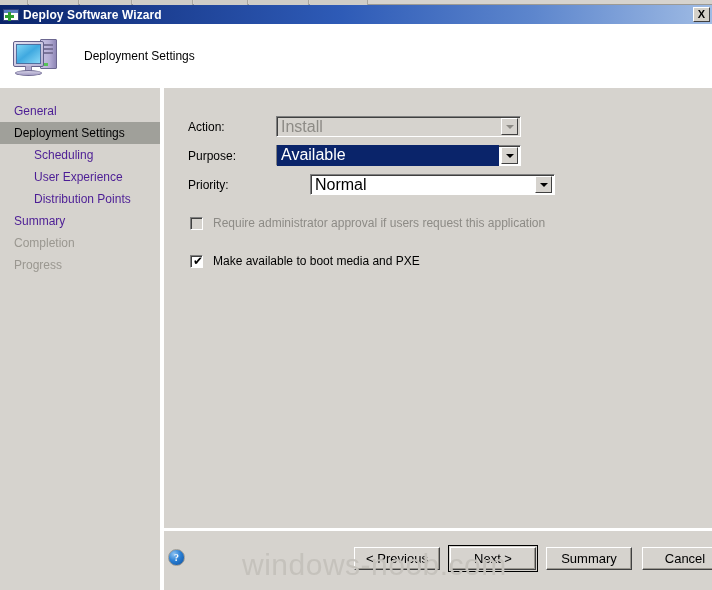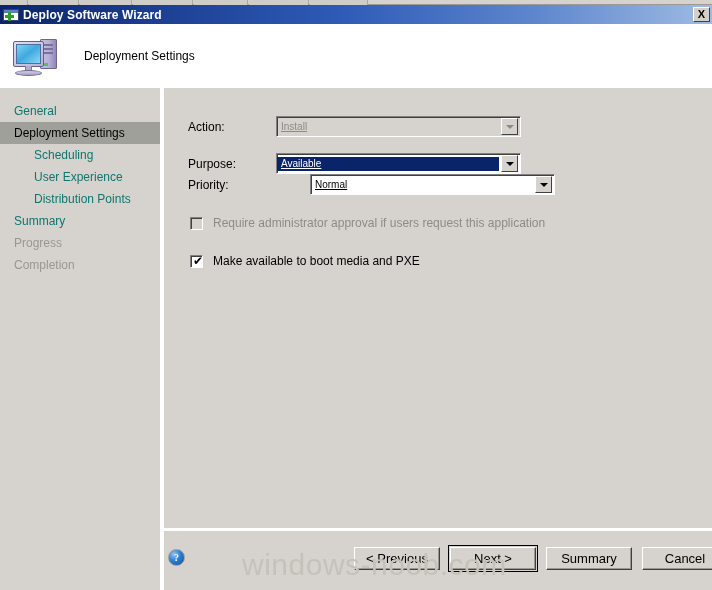--- a/index.html
+++ b/index.html
@@ -189,21 +189,21 @@
   .sidebar-divider {
     position: absolute;
     left: 160px; top: 88px;
     width: 4px; height: 502px;
     background: #ffffff;
   }
   .side-item {
     height: 22px;
     line-height: 22px;
     font-size: 12px;
-    color: #0f766e;
+    color: #4c1d95;
     padding-left: 14px;
     white-space: nowrap;
     cursor: default;
   }
   .side-item.indent { padding-left: 34px; }
   .side-item.selected {
     background: #a0a09a;
     color: #000000;
   }
   .side-item.disabled { color: #9a9790; }
@@ -237,27 +237,26 @@
     border-top: 1px solid #808080;
     border-left: 1px solid #808080;
     border-right: 1px solid #ffffff;
     border-bottom: 1px solid #ffffff;
     box-shadow: inset 1px 1px 0 #404040;
     display: flex;
     align-items: center;
     cursor: default;
   }
   .combo-text {
-    font-size: 10px;
+    font-size: 16px;
     color: #000000;
     padding-left: 4px;
     flex: 1 1 auto;
     white-space: nowrap;
     overflow: hidden;
-    text-decoration: underline;
   }
   .combo.disabled { background: #d6d3ce; }
   .combo.disabled .combo-text { color: #8d8b86; }
   .combo.focused .combo-text {
     background: #0a246a;
     color: #ffffff;
     padding: 1px 0 2px 4px;
     margin-right: 2px;
   }
   .combo-arrow {
@@ -427,38 +426,38 @@
     <div class="hdr-title">Deployment Settings</div>
   </div>
 
   <div class="sidebar">
     <div class="side-item">General</div>
     <div class="side-item selected">Deployment Settings</div>
     <div class="side-item indent">Scheduling</div>
     <div class="side-item indent">User Experience</div>
     <div class="side-item indent">Distribution Points</div>
     <div class="side-item">Summary</div>
+    <div class="side-item disabled">Completion</div>
     <div class="side-item disabled">Progress</div>
-    <div class="side-item disabled">Completion</div>
   </div>
   <div class="sidebar-divider"></div>
 
   <div class="content">
 
     <div class="field-row" style="left:24px; top:28px;align-items:center;">
       <div class="field-label">Action:</div>
       <div class="combo disabled">
         <div class="combo-text">Install</div>
         <div class="combo-arrow">
             <span class="tri"></span>
           </div>
       </div>
     </div>
 
-    <div class="field-row" style="left:24px; top:65px;">
+    <div class="field-row" style="left:24px; top:57px;">
       <div class="field-label">Purpose:</div>
       <div class="combo focused">
         <div class="combo-text">Available</div>
         <div class="combo-arrow">
             <span class="tri"></span>
           </div>
       </div>
     </div>
 
     <div class="field-row" style="left:24px; top:86px;gap:34px;">

